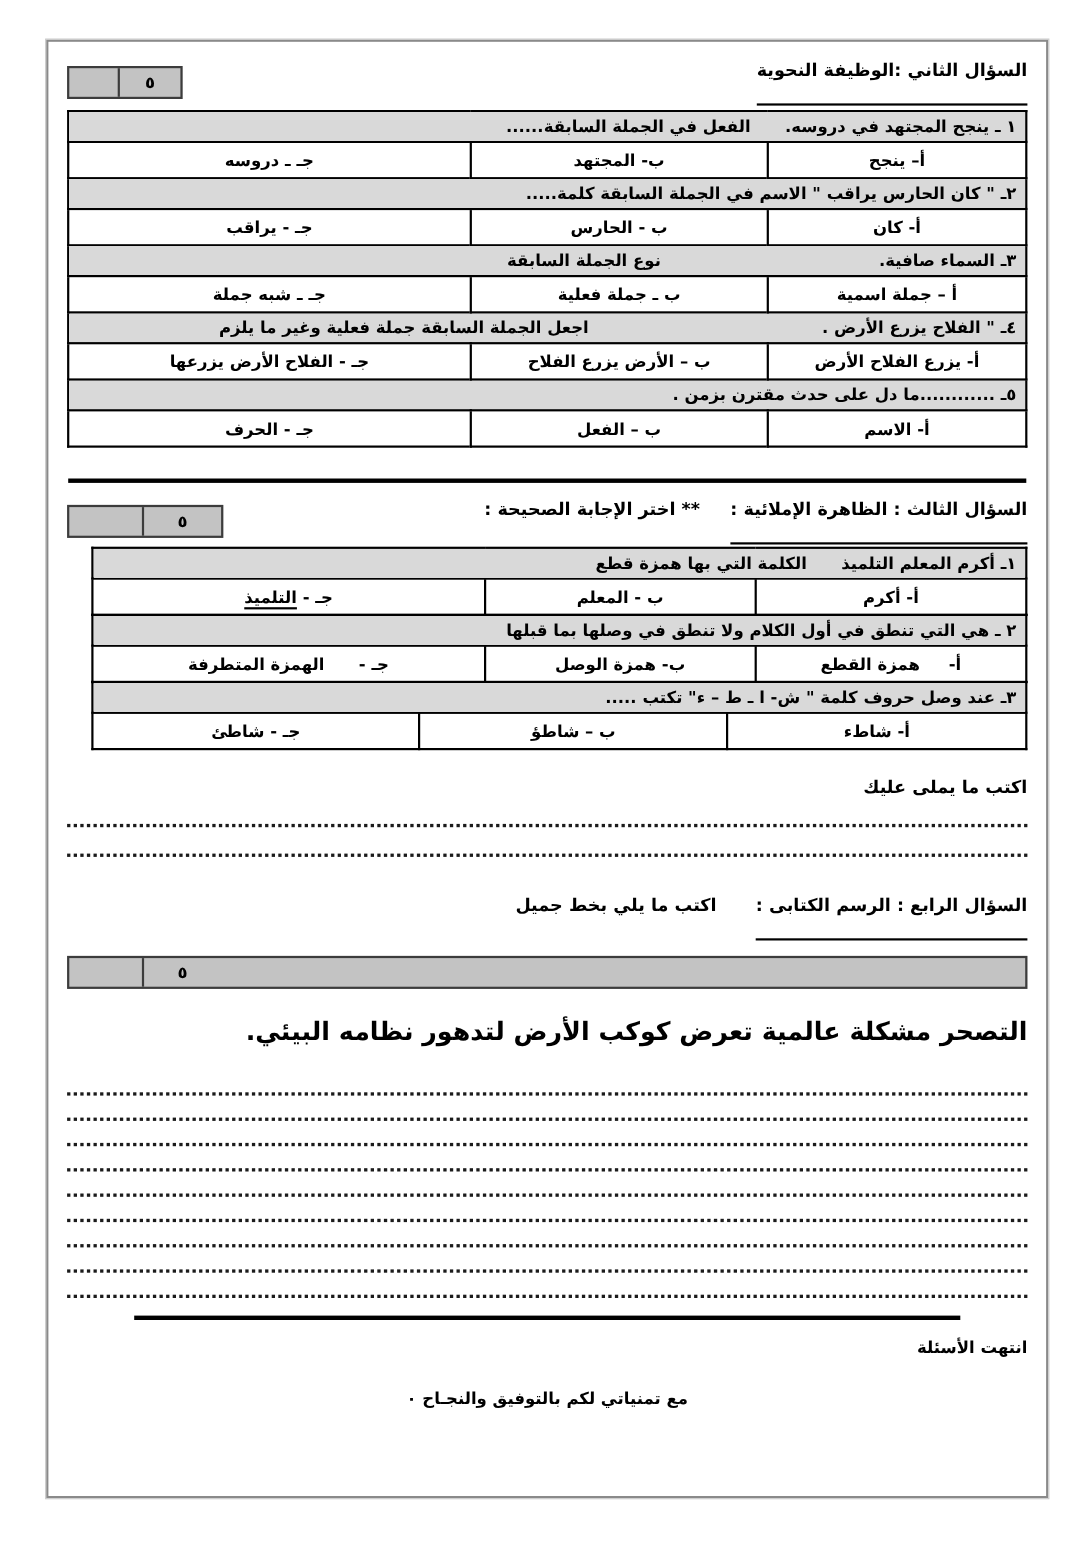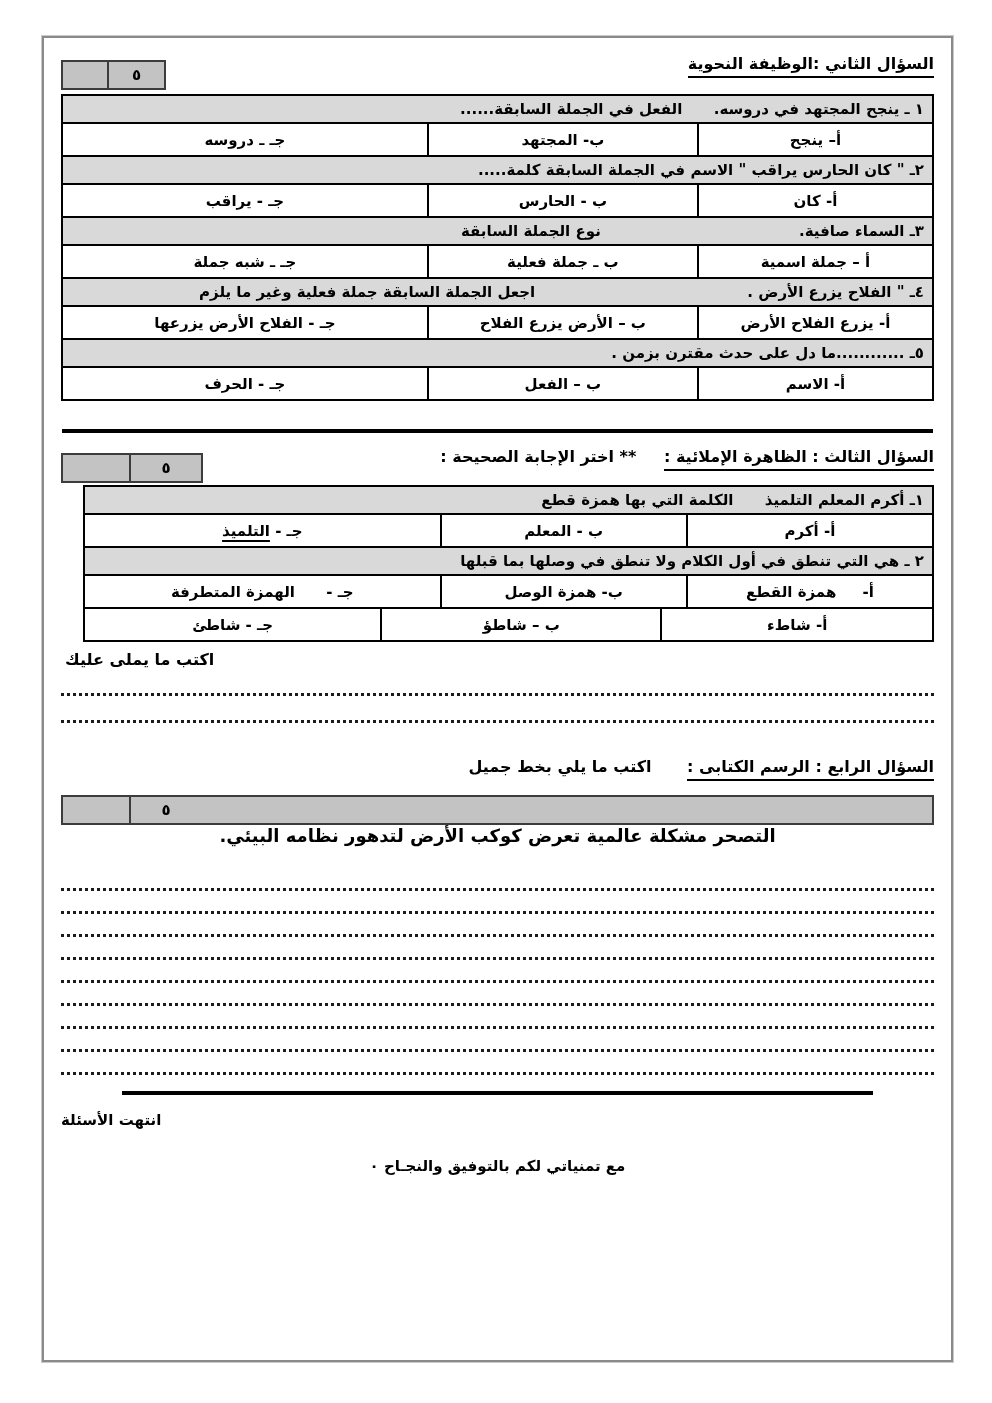--- a/index.html
+++ b/index.html
@@ -14,21 +14,21 @@
     margin:36px 39px 0 42px;
     height:1326px;
     border:2px solid #8a8a8a;
     outline:1px solid #c9c9c9;
     padding:16px 17px 0 17px;
     direction:rtl;
     overflow:hidden;
   }
   .hdr-row { display:flex; justify-content:space-between; align-items:flex-start; }
   .sec-title { font-size:16px; white-space:nowrap; }
-  .u-title { display:inline-block; border-bottom:2px solid #000; padding-bottom:3px; }
+  .u-title { display:inline-block; border-bottom:2px solid #000; padding-bottom:21px; }
   .title-rest { margin-inline-start:30px; }
   
   .scorebox { display:flex; direction:ltr; background:#c3c3c3; border:2px solid #3c3c3c; height:30px; margin-top:6px; flex:0 0 auto; }
   .scorebox .c1 { border-right:2px solid #3c3c3c; }
   .scorebox .c2 { display:flex; align-items:center; justify-content:center; font-size:15px; }
   .sb-sm .c1 { width:46px; } .sb-sm .c2 { width:55px; }
   .sb-lg .c1 { width:68px; } .sb-lg .c2 { width:70px; }
   
   table { border-collapse:collapse; width:100%; table-layout:fixed; margin-top:4px; }
   td { border:2px solid #000; font-size:15px; overflow:hidden; }
@@ -38,29 +38,29 @@
   }
   .opt td { height:33px; text-align:center; padding:2px 4px; white-space:nowrap; }
   .center-abs { position:absolute; top:50%; white-space:nowrap; }
   .pos-52 { left:52%; transform:translate(-50%,-50%);margin-left:16px; }
   .pos-35 { left:35%; transform:translate(-50%,-50%); }
   .tbl-indent { width:calc(100% - 22px); margin-left:22px; margin-top:0;border-radius:17px; }
   .tbl-join { margin-top:-2px; }
   .u { text-decoration:underline; text-decoration-thickness:2px; text-underline-offset:4px; }
   
   .sep-top { border-top:4px solid #000; margin:28px 1px 14px; height:0; }
-  .dictation-label { text-align:left; font-size:16px; margin-top:8px; padding-left:4px; }
+  .dictation-label { text-align:right; font-size:16px; margin-top:24px; padding-left:4px; }
   .dotline { border-bottom:3px dotted #1b1b1b; height:26px; }
   .dots-2 .dotline { height:27px; }
   .writing-block { margin-top:22px; }
   .writing-block .dotline { height:23px; }
   .hdr3 { margin-top:34px; }
-  .bigtext { text-align:center; font-size:18px; letter-spacing:0; }
+  .bigtext { text-align:right; font-size:23px; margin-top:26px; letter-spacing:0; }
   .sep-bottom { border-top:4px solid #000; width:86%; margin:16px auto 0; height:0; }
-  .end-line { text-align:left; font-size:15px; margin-top:16px; }
+  .end-line { text-align:right; font-size:15px; margin-top:16px; }
   .wishes-line { text-align:center; font-size:15px; margin-top:28px; }
 </style>
 </head>
 <body>
 
 <div class="page">
 
   <div class="hdr-row">
     <div class="sec-title">
       <span class="u-title">السؤال الثاني :الوظيفة النحوية</span>
@@ -176,20 +176,23 @@
     </tr>
   </tbody>
     </table>
   <table class="tbl-indent tbl-join">
     <colgroup>
         <col style="width:32%">
         <col style="width:33%">
         <col style="width:35%">
       </colgroup>
     <tbody>
+        <tr class="qrow">
+      <td colspan="3">٣ـ عند وصل حروف كلمة " ش- ا ـ ط – ء" تكتب .....</td>
+    </tr>
     <tr class="opt">
       <td>أ- شاطء</td>
       <td>ب – شاطؤ</td>
       <td>جـ -  شاطئ</td>
     </tr>
   </tbody>
     </table>
 
   <div class="dictation-label">اكتب ما يملى عليك</div>
 

